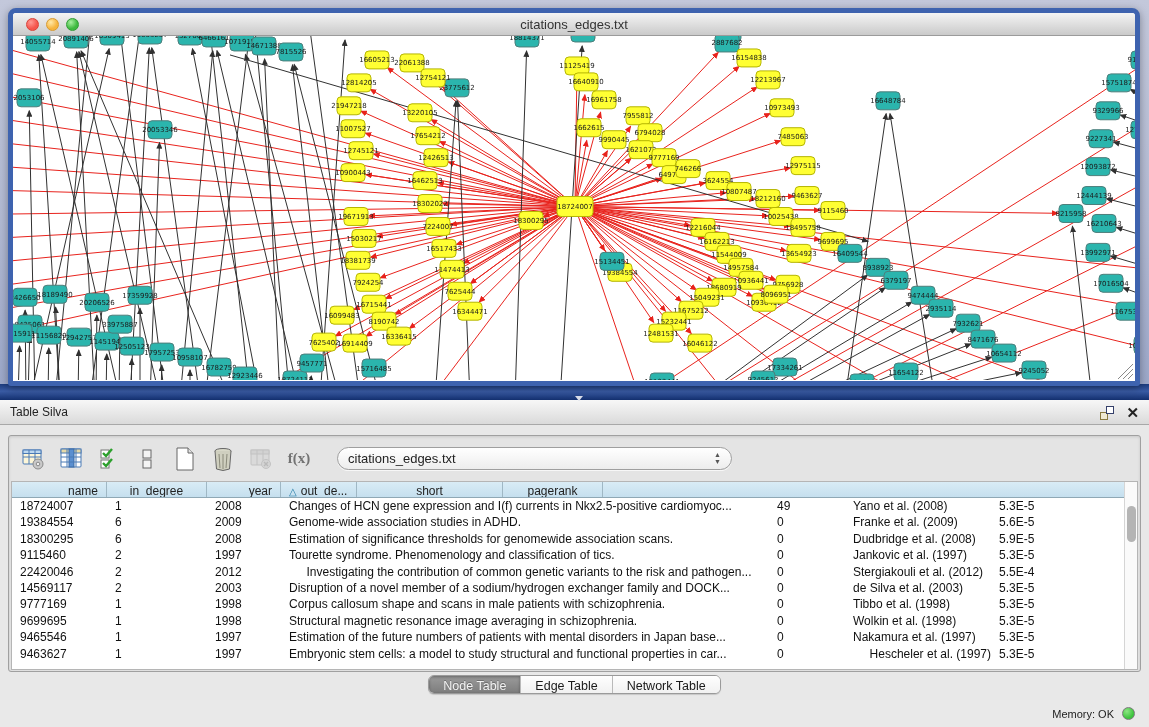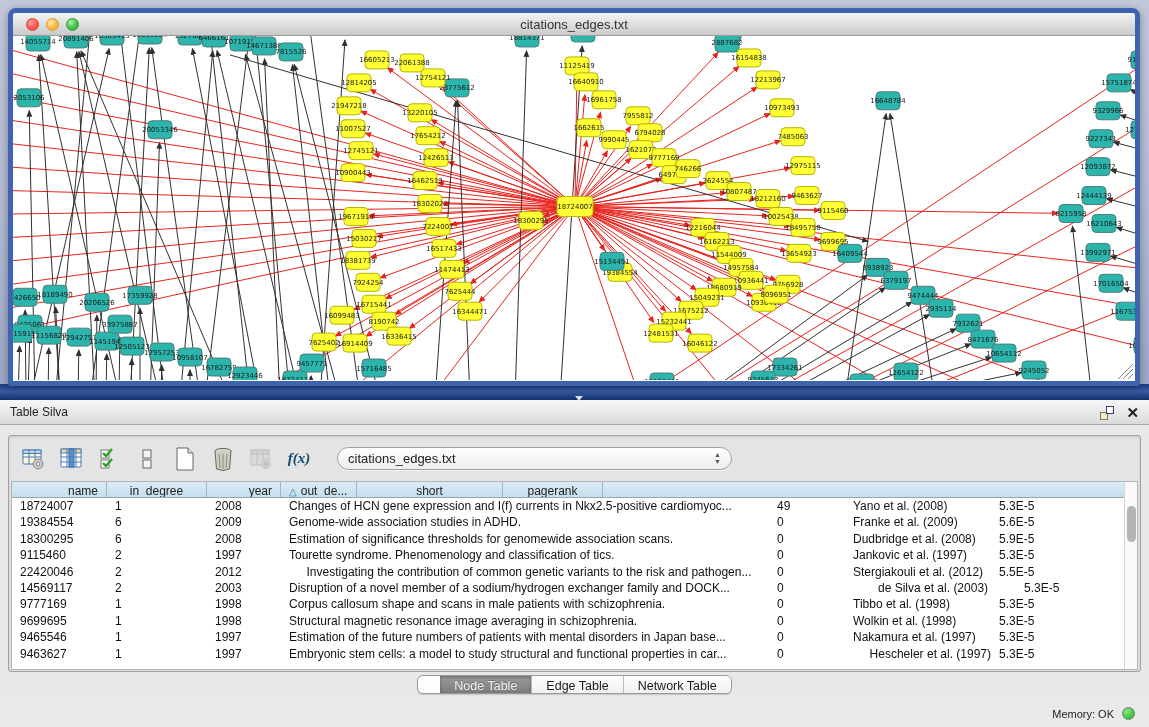--- a/index.html
+++ b/index.html
@@ -40,21 +40,21 @@
   .close-ico { font-size:15px; font-weight:bold; color:#222; line-height:14px; cursor:default; }
   .divider-handle { position:absolute; left:50%; top:-4px; width:0; height:0;
              border-left:4px solid transparent; border-right:4px solid transparent; border-top:5px solid #d8dce8; }
 
   .panel-body { position:absolute; left:8px; top:35px; width:1133px; height:237px;
              border:1px solid #a0a0a0; border-radius:3px; background:#e4e4e4;
              box-shadow:inset 0 1px 3px rgba(0,0,0,.12); }
   .toolbar { height:45px; display:flex; align-items:center; padding-left:10px; gap:10px; }
   .tb-btn { width:28px; height:28px; display:flex; align-items:center; justify-content:center; border-radius:3px; }
   .tb-btn.disabled { opacity:.45; }
-  .fx-label { font-size:15px; font-style:italic; font-family:"Liberation Serif",serif; color:#0c4a6e; font-weight:bold; }
+  .fx-label { font-size:15px; font-family:"Liberation Serif",serif; color:#737373; font-weight:bold; }
   .combo { margin-left:14px; width:395px; height:23px; border:1px solid #9f9f9f; border-radius:12px;
              background:linear-gradient(180deg,#ffffff,#ededed); display:flex; align-items:center;
              padding:0 10px; position:relative; box-shadow:0 1px 0 rgba(255,255,255,.7); }
   .combo-text { font-size:13px; color:#222; }
   .combo-arrows { position:absolute; right:10px; top:3px; display:flex; flex-direction:column; line-height:7px; }
   .combo-arrows span { font-size:7px; color:#555; }
 
   .table-zone { position:relative; margin:0 2px 2px 2px; height:189px; background:#fff;
              border:1px solid #b5b5b5; display:flex; overflow:hidden; }
   .grid { flex:1; overflow:hidden; }
@@ -67,21 +67,21 @@
   .c3{width:488px; text-align:center;} .c4{width:76px; text-align:left;} .c5{width:146px; text-align:center;}
   .c6{width:100px; text-align:center;}
   .trow { display:flex; height:16.4px; }
   .td { font-size:12px; color:#111; line-height:16px; padding:0 0 0 8px; overflow:hidden;
              white-space:nowrap; text-overflow:ellipsis; text-align:left; }
   .vscroll { width:13px; background:#fafafa; border-left:1px solid #d5d5d5; position:relative; }
   .vthumb { position:absolute; left:2px; top:24px; width:9px; height:36px; background:#b4b4b4; border-radius:5px; }
 
   .tabbar { position:absolute; left:0; top:275px; width:100%; height:22px; display:flex; justify-content:center; }
   .seg { display:flex; border:1px solid #9a9a9a; border-radius:6px; overflow:hidden; height:19px;
-             background:#fdfdfd; box-shadow:0 1px 1px rgba(0,0,0,.15);padding-left:22px; }
+             background:#fdfdfd; box-shadow:0 1px 1px rgba(0,0,0,.15); }
   .seg-btn { font-size:12.5px; padding:0 14px; line-height:20px; color:#1a1a1a; background:linear-gradient(180deg,#fefefe,#f1f1f1); border-right:1px solid #b9b9b9; }
   .seg-btn:last-child { border-right:none; }
   .seg-btn.active { background:linear-gradient(180deg,#9b9b9b,#7d7d7d); color:#f2f2f2;
              text-shadow:0 -1px 0 rgba(0,0,0,.25); box-shadow:inset 0 1px 3px rgba(0,0,0,.35); }
 
   .statusbar { position:absolute; left:0; bottom:0; width:100%; height:27px; background:#e9e9e9;
              display:flex; align-items:center; justify-content:flex-end; padding-right:14px; gap:8px; }
   .mem-label { font-size:11px; color:#222; }
   .mem-dot { width:13px; height:13px; border-radius:50%;
              background:radial-gradient(circle at 35% 30%,#8ee684,#3ec43e 65%); border:1px solid #7a7a7a; }
@@ -962,29 +962,29 @@
                 <div class="td c5" style="text-align: left;">Jankovic et al. (1997)</div>
                 <div class="td c6" style="text-align: left;">5.3E-5</div>
               </div>
               <div class="trow">
                 <div class="td c0" style="text-align: left;">22420046</div>
                 <div class="td c1" style="text-align: left;">2</div>
                 <div class="td c2" style="text-align: left;">2012</div>
                 <div class="td c3" style="text-align: center;">Investigating the contribution of common genetic variants to the risk and pathogen...</div>
                 <div class="td c4" style="text-align: left;">0</div>
                 <div class="td c5" style="text-align: left;">Stergiakouli et al. (2012)</div>
-                <div class="td c6" style="text-align: left;">5.5E-5</div>
+                <div class="td c6" style="text-align: left;">5.5E-4</div>
               </div>
               <div class="trow">
                 <div class="td c0" style="text-align: left;">14569117</div>
                 <div class="td c1" style="text-align: left;">2</div>
                 <div class="td c2" style="text-align: left;">2003</div>
                 <div class="td c3" style="text-align: left;">Disruption of a novel member of a sodium/hydrogen exchanger family and DOCK...</div>
                 <div class="td c4" style="text-align: left;">0</div>
-                <div class="td c5" style="text-align: left; margin-left: 25px;">de Silva et al. (2003)</div>
+                <div class="td c5" style="text-align: left;">de Silva et al. (2003)</div>
                 <div class="td c6" style="text-align: left;">5.3E-5</div>
               </div>
               <div class="trow">
                 <div class="td c0" style="text-align: left;">9777169</div>
                 <div class="td c1" style="text-align: left;">1</div>
                 <div class="td c2" style="text-align: left;">1998</div>
                 <div class="td c3" style="text-align: left;">Corpus callosum shape and scans in male patients with schizophrenia.</div>
                 <div class="td c4" style="text-align: left;">0</div>
                 <div class="td c5" style="text-align: left;">Tibbo et al. (1998)</div>
                 <div class="td c6" style="text-align: left;">5.3E-5</div>

